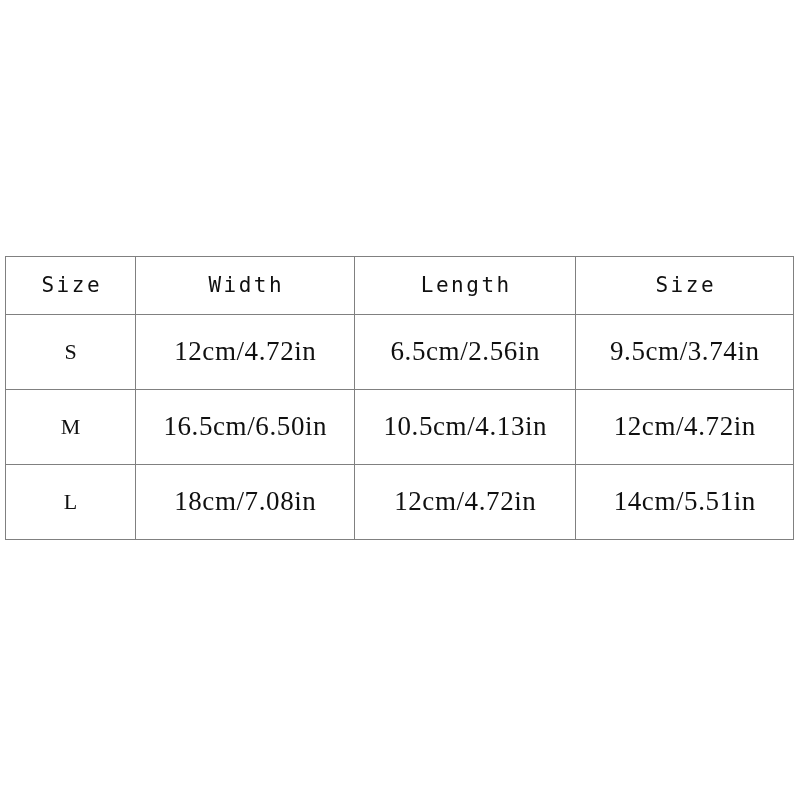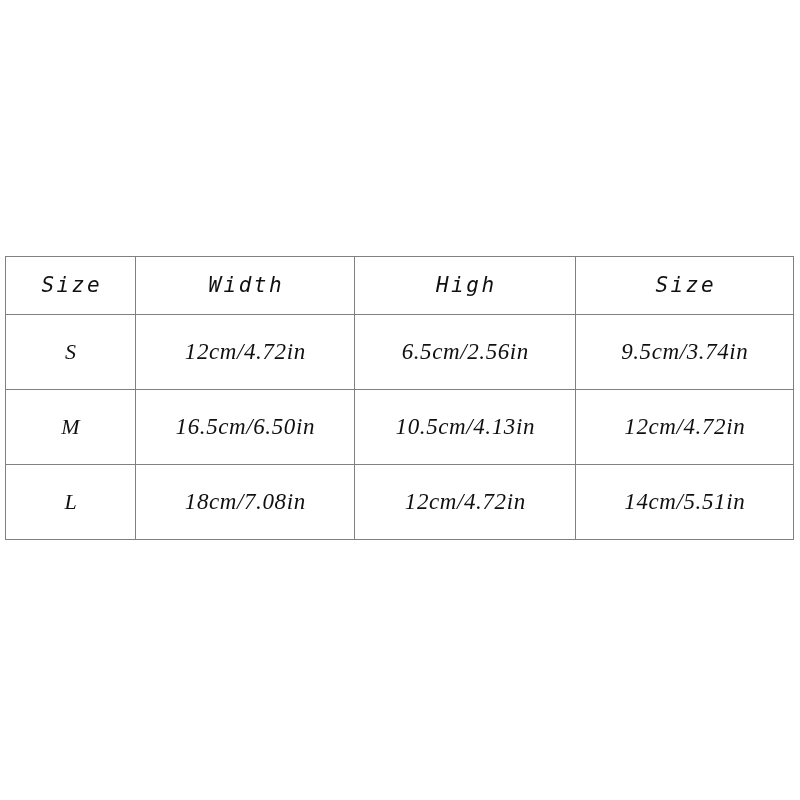--- a/index.html
+++ b/index.html
@@ -23,21 +23,20 @@
     width: 788px;
     height: 284px;
   }
 
   table.size-chart {
     width: 788px;
     height: 284px;
     border-collapse: collapse;
     table-layout: fixed;
     background: #f0abfc;
-    font-style: italic;
   }
 
   table.size-chart col.col-size   { width: 130px; }
   table.size-chart col.col-length { width: 219px; }
   table.size-chart col.col-width  { width: 221px; }
   table.size-chart col.col-high   { width: 218px; }
 
   table.size-chart th,
   table.size-chart td {
     border: 1px solid #808080;
@@ -62,42 +61,42 @@
   table.size-chart td.size-cell {
     font-family: "Liberation Serif", "DejaVu Serif", serif;
     font-size: 22px;
     letter-spacing: 1px;
     text-indent: 1px;
   }
 
   
   table.size-chart td.measure-cell {
     font-family: "Liberation Serif", "DejaVu Serif", serif;
-    font-size: 23px;
+    font-size: 27px;
     letter-spacing: 0.6px;
     text-indent: 0.6px;
     white-space: nowrap;
   }
 </style>
 </head>
 <body>
 
 <div class="size-chart-wrap">
   <table class="size-chart">
     <colgroup>
       <col class="col-size">
       <col class="col-length">
       <col class="col-width">
       <col class="col-high">
     </colgroup>
     <thead>
       <tr>
         <th>Size</th>
         <th>Width</th>
-        <th>High</th>
+        <th>Length</th>
         <th>Size</th>
       </tr>
     </thead>
     <tbody>
       <tr>
         <td class="size-cell">S</td>
         <td class="measure-cell">12cm/4.72in</td>
         <td class="measure-cell">6.5cm/2.56in</td>
         <td class="measure-cell">9.5cm/3.74in</td>
       </tr>

